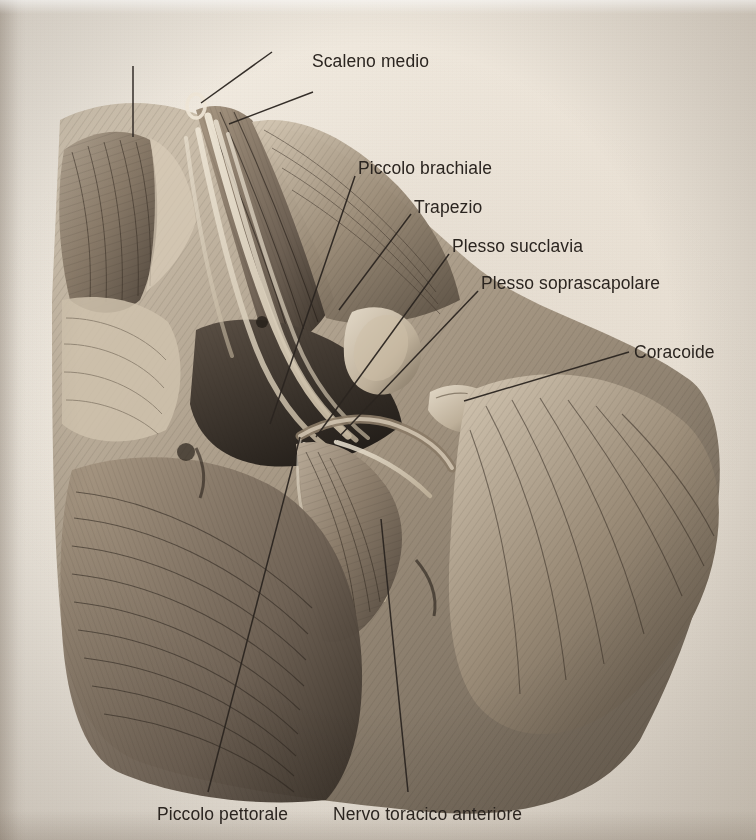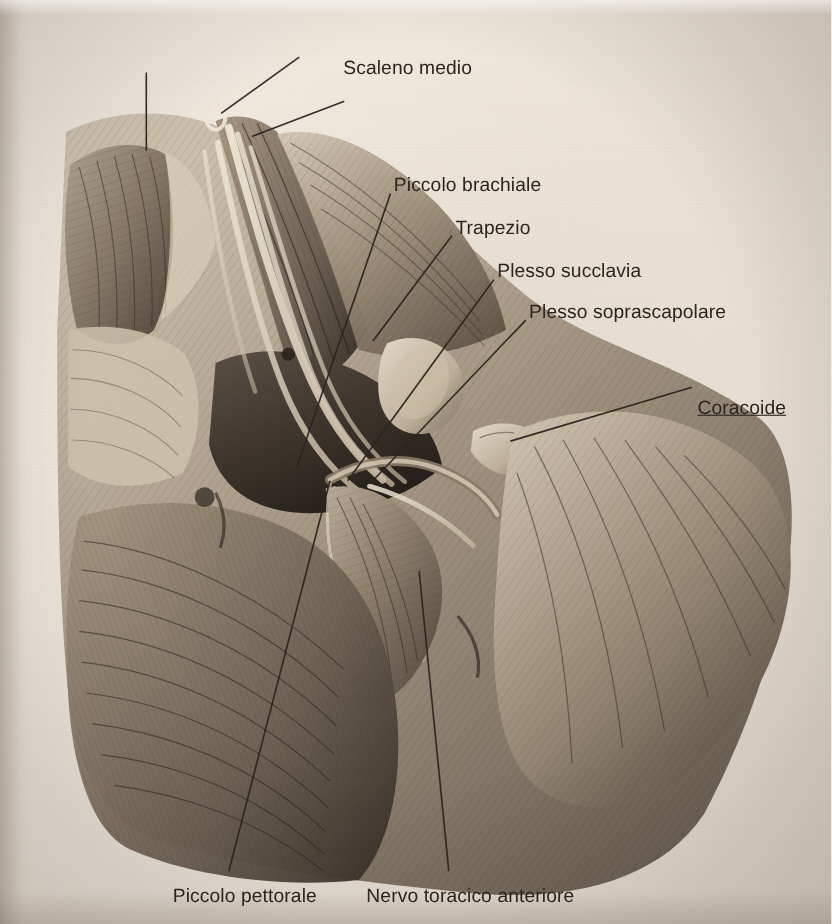--- a/index.html
+++ b/index.html
@@ -306,17 +306,17 @@
 
   <div class="edge-shadow-left"></div>
   <div class="edge-shadow-bottom"></div>
   <div class="edge-shadow-top"></div>
 
   <div class="label" style="left:277px; top:52px;margin-left:35px;">Scaleno medio</div>
   <div class="label" style="left:358px; top:159px;">Piccolo brachiale</div>
   <div class="label" style="left:414px; top:198px;text-align:right;">Trapezio</div>
   <div class="label" style="left:452px; top:237px;">Plesso succlavia</div>
   <div class="label" style="left:481px; top:274px;">Plesso soprascapolare</div>
-  <div class="label" style="left:634px; top:361px;text-decoration:underline;">Coracoide</div>
+  <div class="label" style="left:634px; top:343px;">Coracoide</div>
   <div class="label" style="left:118px; top:805px;margin-left:39px;">Piccolo pettorale</div>
   <div class="label" style="left:333px; top:805px;">Nervo toracico anteriore</div>
 
 </div>
 
 </body></html>

